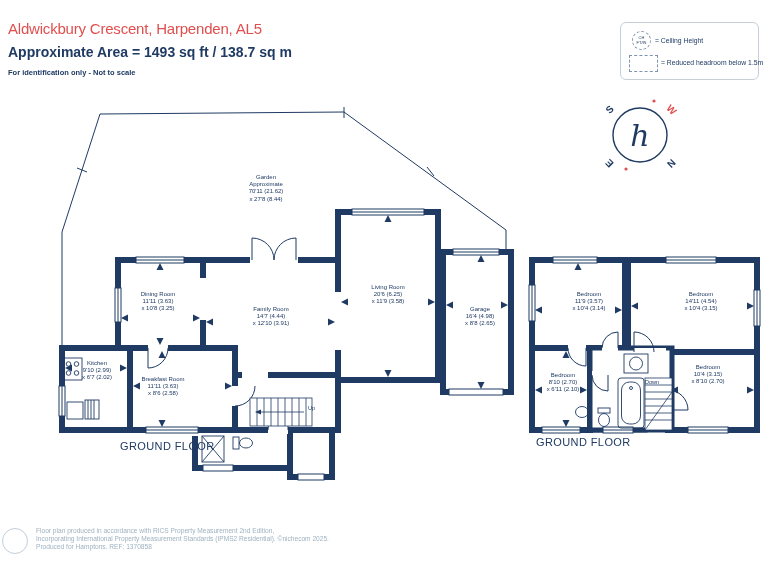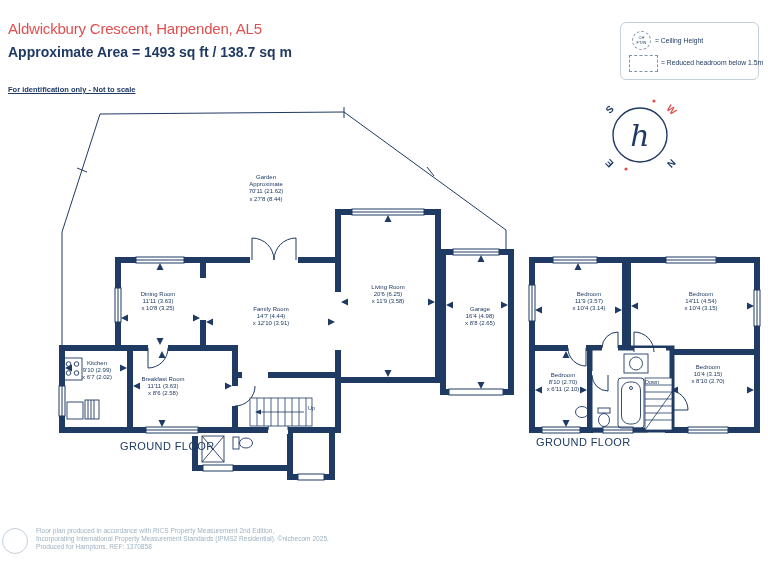--- a/index.html
+++ b/index.html
@@ -2,21 +2,21 @@
 <html><head>
 <meta charset="utf-8">
 <style>
   html,body{margin:0;padding:0;background:#fff;}
   #page{position:relative;width:768px;height:576px;background:#fff;overflow:hidden;
         font-family:"Liberation Sans",sans-serif;color:#1f3a63;}
   .abs{position:absolute;}
   
   #title{left:8px;top:20px;font-size:15px;font-weight:normal;color:#e04f4f;letter-spacing:-0.2px;white-space:nowrap;}
   .stat{left:8px;font-size:14px;font-weight:bold;color:#1f3a63;white-space:nowrap;}
-  #disclaimer{left:8px;top:85px;font-size:7.5px;font-weight:bold;color:#1f3a63;text-decoration:underline;}
+  #disclaimer{left:8px;top:68px;font-size:7.5px;font-weight:bold;color:#1f3a63;}
   
   #legend{left:620px;top:22px;width:137px;height:56px;border:1px solid #c6cfd8;border-radius:6px;background:#fff;}
   #legend .sym-circle{position:absolute;left:11px;top:8px;width:17px;height:17px;border:1px dashed #7e93ad;border-radius:50%;
       display:flex;flex-direction:column;align-items:center;justify-content:center;font-size:4px;line-height:4.5px;color:#1f3a63;}
   #legend .sym-rect{position:absolute;left:8px;top:32px;width:27px;height:15px;border:1px dashed #7e93ad;background:#fff;}
   .legend-text{position:absolute;font-size:6.8px;color:#1f3a63;white-space:nowrap;}
   
   .room-label{width:92px;margin-left:-46px;text-align:center;font-size:6px;line-height:7.2px;color:#1f3a63;}
   .room-label span{display:block;}
   .tiny-label{font-size:5.5px;color:#1f3a63;}

